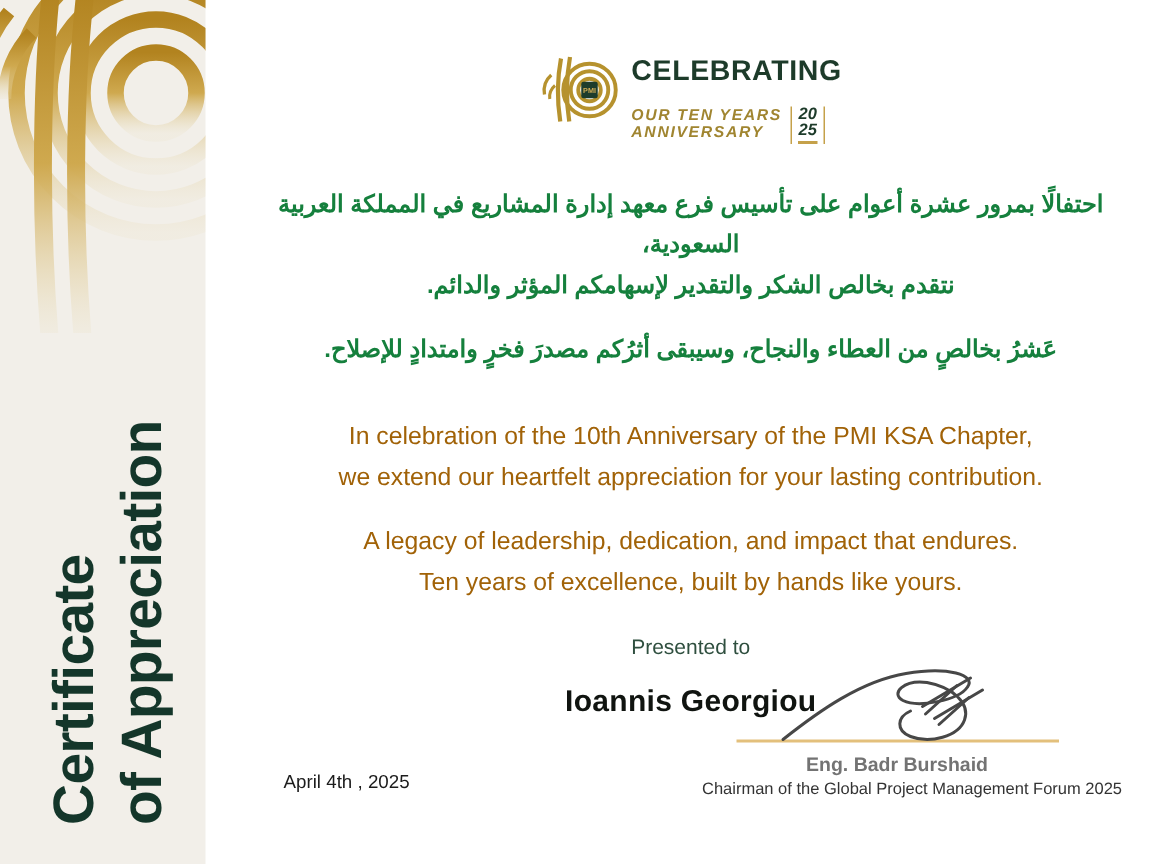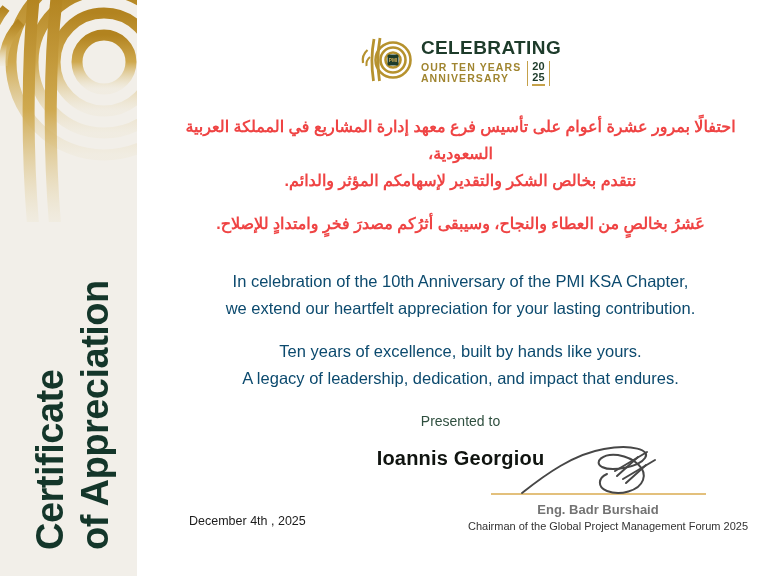--- a/index.html
+++ b/index.html
@@ -27,38 +27,38 @@
   }
   .logo-row {
     display:flex; justify-content:center; align-items:flex-start;
     gap:9px; padding-top:36px;
   }
   .logo-mark { display:block; }
   .logo-text { text-align:left; padding-top:1px; }
   .celebrating {
     font-size:19px; font-weight:bold; letter-spacing:0.4px; color:#1d3b2a;
   }
-  .sub-row { display:flex; align-items:center; gap:6px; margin-top:2px; }
+  .sub-row { display:flex; align-items:center; gap:6px; margin-top:12px;font-style:italic; }
   .sub-lines { font-size:10.5px; font-weight:bold; letter-spacing:1.1px;
     color:#a08530; line-height:11.5px; }
   .year-badge {
     border-left:1.5px solid #c5a14a; border-right:1.5px solid #c5a14a;
     padding:0 4px; line-height:11px; font-size:11px; font-weight:bold;
     color:#1d3b2a; text-align:center;
   }
   .year-underline { height:1.5px; background:#c5a14a; margin-top:1px; }
   
   .arabic {
     direction:rtl; font-weight:bold; font-size:16px; line-height:27px;
-    color:#ef4444; margin:0 20px;
+    color:#15803d; margin:0 20px;
   }
   .arabic.p1 { margin-top:27px; }
   .arabic.p2 { margin-top:16px; }
   .english {
-    font-size:16.5px; line-height:27px; color:#0c4a6e; margin:0 10px;
+    font-size:16.5px; line-height:27px; color:#a16207; margin:0 10px;
   }
   .english.p1 { margin-top:31px; }
   .english.p2 { margin-top:16px; }
   .presented { margin-top:21px; font-size:14px; color:#2f4f3f; }
   .recipient {
     margin-top:18px; font-size:20px; font-weight:bold; color:#101410;
     letter-spacing:0.2px;
   }
   
   .date {
@@ -141,28 +141,28 @@
     </div>
     <div class="arabic p2">
       <div>عَشرُ بخالصٍ من العطاء والنجاح، وسيبقى أثرُكم مصدرَ فخرٍ وامتدادٍ للإصلاح.</div>
     </div>
 
     <div class="english p1">
       <div>In celebration of the 10th Anniversary of the PMI KSA Chapter,</div>
       <div>we extend our heartfelt appreciation for your lasting contribution.</div>
     </div>
     <div class="english p2">
+      <div>A legacy of leadership, dedication, and impact that endures.</div>
       <div>Ten years of excellence, built by hands like yours.</div>
-      <div>A legacy of leadership, dedication, and impact that endures.</div>
     </div>
 
     <div class="presented">Presented to</div>
     <div class="recipient">Ioannis Georgiou</div>
 
-    <div class="date">December 4th , 2025</div>
+    <div class="date">April 4th , 2025</div>
 
     <div class="sig-block">
       <svg class="sig-svg" width="180" height="56" viewBox="0 0 180 56">
         <g fill="none" stroke="#474747" stroke-width="2" stroke-linecap="round">
           <path d="M14,52 C38,33 66,13 96,8 C124,3 143,9 137,17 C131,26 104,31 94,26 C85,21 95,12 110,14 C127,17 139,28 135,39 C131,50 112,55 99,50 C89,46 90,37 99,33"></path>
           <path d="M139,11 L107,30"></path>
           <path d="M130,16 L109,35"></path>
           <path d="M147,19 L115,38"></path>
           <path d="M138,24 L118,42"></path>
         </g>

